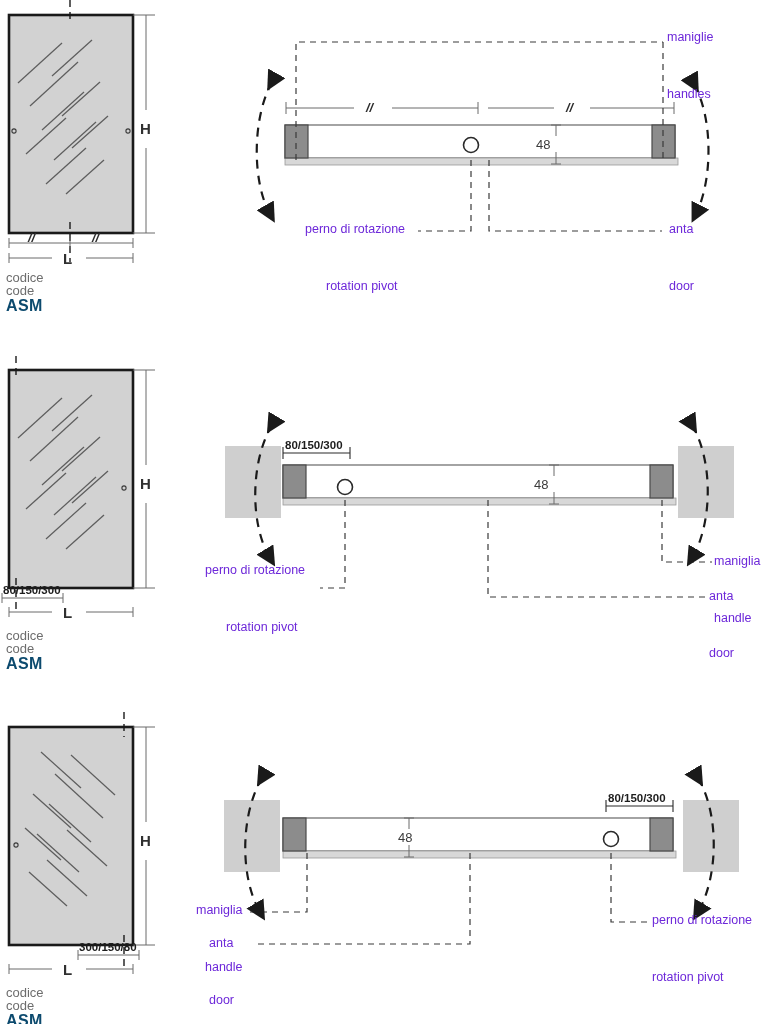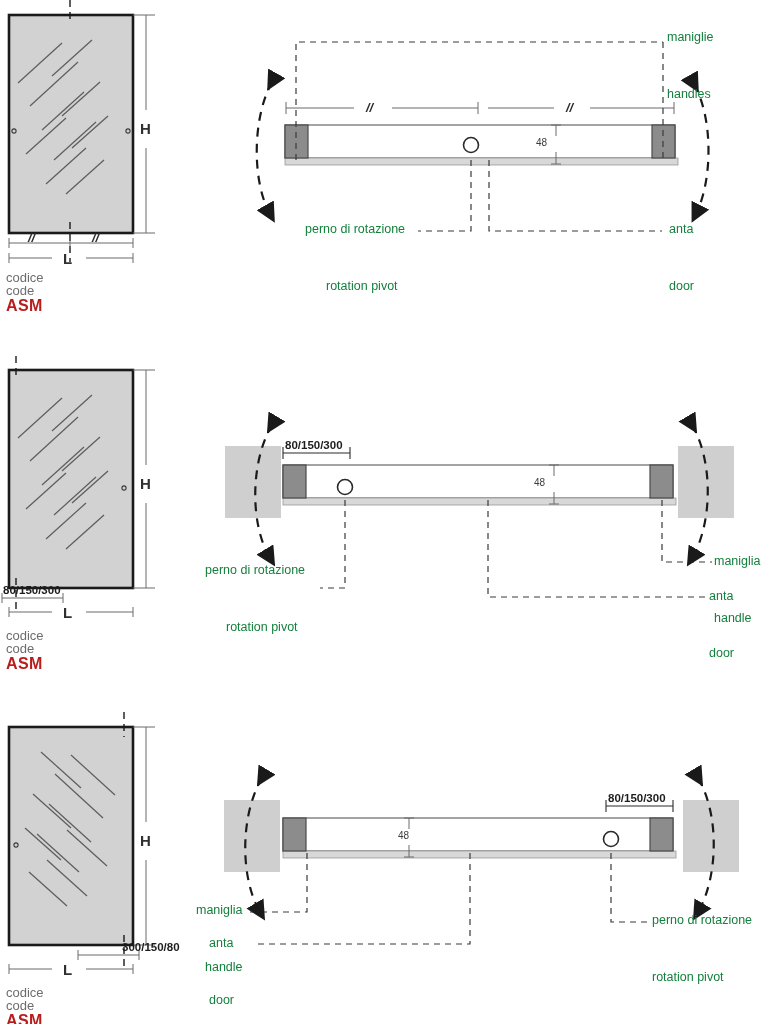--- a/index.html
+++ b/index.html
@@ -20,52 +20,52 @@
     position: absolute;
     left: 0; top: 0;
     width: 763px; height: 1024px;
     overflow: visible;
   }
 
   
   .lbl {
     position: absolute;
     font-family: "Liberation Sans", sans-serif;
-    color: #15803d;
+    color: #6d28d9;
     white-space: nowrap;
     line-height: 1.22;
   }
   .lbl-call { font-size: 12.5px; }
   .lbl-call .it { display: block; }
   .lbl-call .en { display: block; margin-top: 42px; }
 
   .lbl-dim-letter {
     font-size: 15px;
     font-weight: bold;
     color: #303030;
   }
   .lbl-dim-num {
-    font-size: 10px;
+    font-size: 13px;
     color: #3b3b3b;
   }
   .lbl-dim-strong {
     font-size: 11.5px;
     font-weight: bold;
     color: #1d1d1d;
     letter-spacing: 0px;
   }
   .lbl-code {
     font-size: 13px;
     color: #6d6d6d;
     line-height: 1.25;
   }
   .lbl-code-val {
     font-size: 16px;
     font-weight: bold;
-    color: #b91c1c;
+    color: #0c4a6e;
     letter-spacing: .4px;
   }
   .lbl-par {
     font-size: 13px;
     font-weight: bold;
     font-style: italic;
     color: #2b2b2b;
   }
 </style>
 </head>
@@ -354,21 +354,21 @@
     <span class="it">maniglia</span>
     <span class="en">handle</span>
   </div>
   <div class="lbl lbl-call" style="left:709px; top:589px;">
     <span class="it">anta</span>
     <span class="en">door</span>
   </div>
 
   <div class="lbl lbl-dim-letter" style="left:140px; top:832px;">H</div>
   <div class="lbl lbl-dim-letter" style="left:63px; top:961px;">L</div>
-  <div class="lbl lbl-dim-strong" style="left:79px; top:940px;margin-left:43px;">300/150/80</div>
+  <div class="lbl lbl-dim-strong" style="left:79px; top:940px;">300/150/80</div>
 
   <div class="lbl lbl-code" style="left:6px; top:985px;">codice</div>
   <div class="lbl lbl-code" style="left:6px; top:998px;">code</div>
   <div class="lbl lbl-code-val" style="left:6px; top:1011px;">ASM</div>
 
   <div class="lbl lbl-dim-strong" style="left:608px; top:791px;">80/150/300</div>
   <div class="lbl lbl-dim-num" style="left:398px; top:830px;">48</div>
 
   <div class="lbl lbl-call" style="left:196px; top:903px; text-align:right;">
     <span class="it">maniglia</span>

